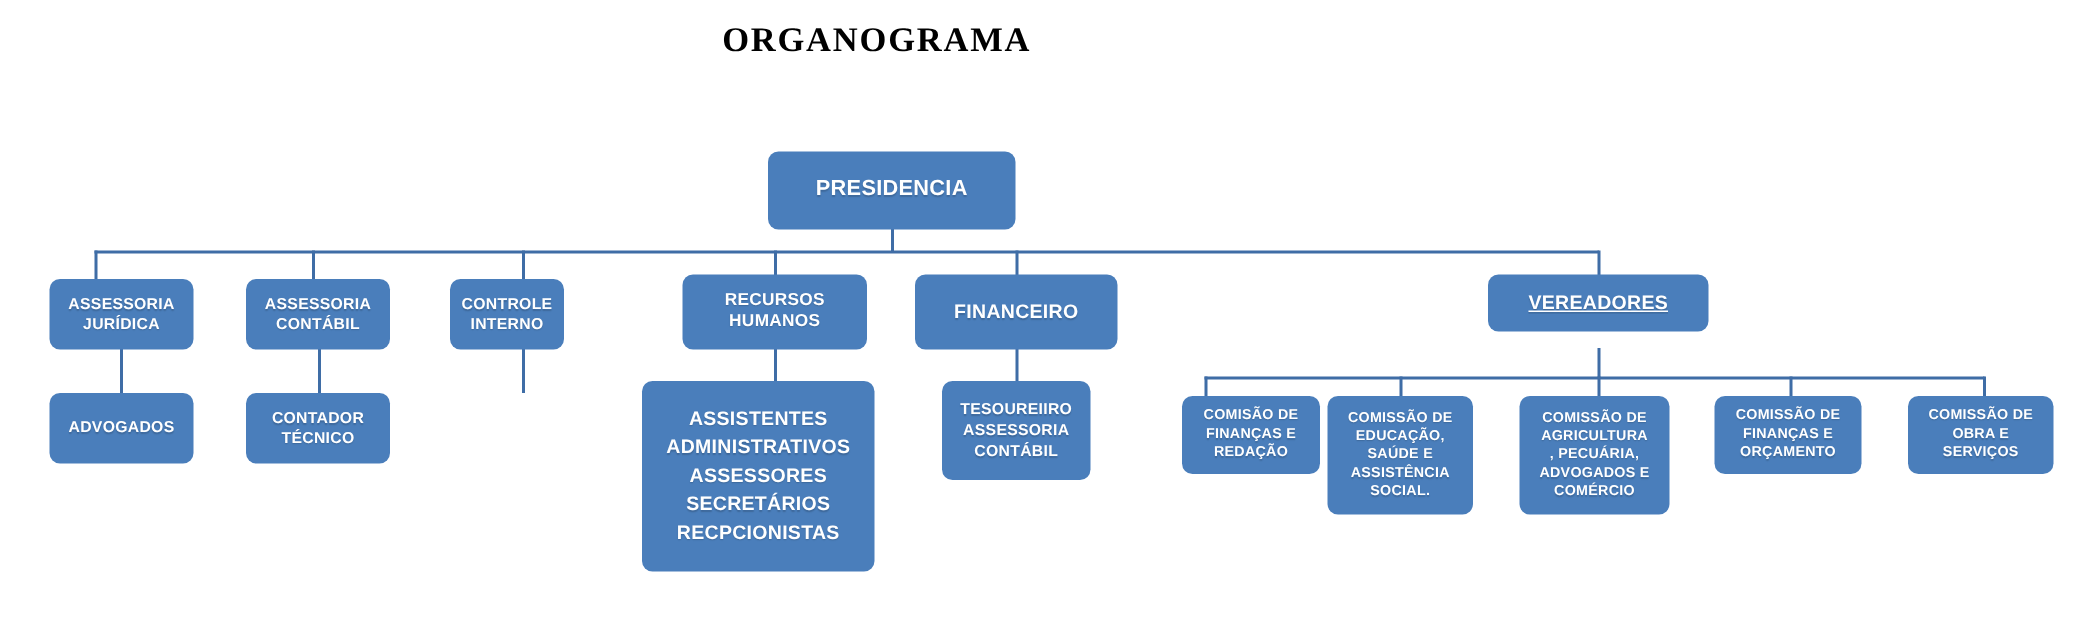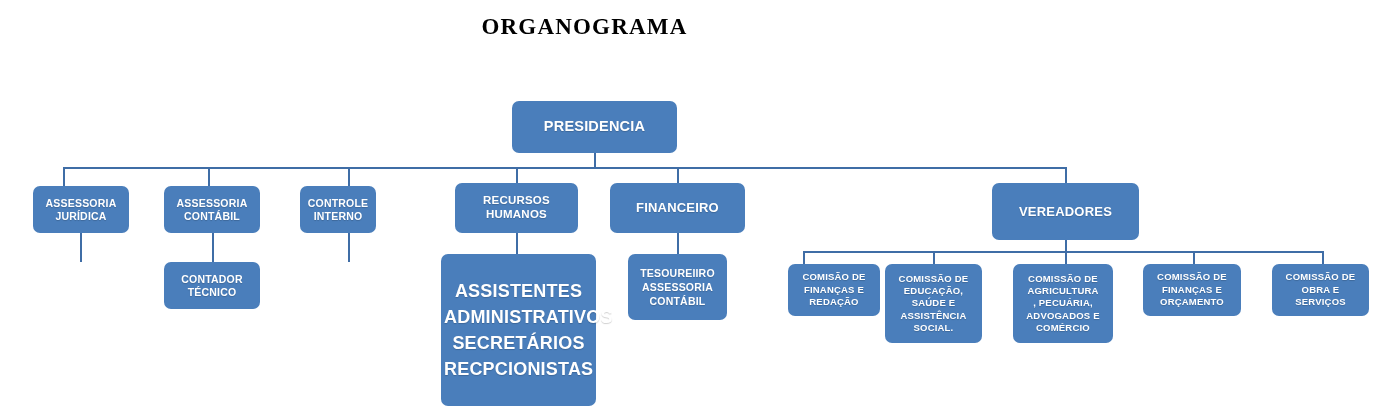--- a/index.html
+++ b/index.html
@@ -118,39 +118,45 @@
       <span class="ln">HUMANOS</span>
     </span>
   </div>
 
   <div class="node" style="left:610px; top:183px; width:135px; height:50px; font-size:13px;">
     <span class="lines">
       <span class="ln">FINANCEIRO</span>
     </span>
   </div>
 
-  <div class="node" style="left:992px; top:183px; width:147px; height:57px; font-size:13px;">
+  <div class="node" style="left:992px; top:183px; width:147px; height:38px; font-size:13px;text-decoration:underline;">
     <span class="lines">
       <span class="ln">VEREADORES</span>
     </span>
   </div>
 
+  <div class="node" style="left:33px; top:262px; width:96px; height:47px; font-size:10.5px;">
+    <span class="lines">
+      <span class="ln">ADVOGADOS</span>
+    </span>
+  </div>
 
   <div class="node" style="left:164px; top:262px; width:96px; height:47px; font-size:10.5px;">
     <span class="lines">
       <span class="ln">CONTADOR</span>
       <span class="ln">TÉCNICO</span>
     </span>
   </div>
 
 
-  <div class="node" style="left:441px; top:254px; width:155px; height:152px; font-size:18px; line-height:1.45;">
+  <div class="node" style="left:428px; top:254px; width:155px; height:127px; font-size:13px; line-height:1.45;">
     <span class="lines">
       <span class="ln">ASSISTENTES</span>
       <span class="ln">ADMINISTRATIVOS</span>
+      <span class="ln">ASSESSORES</span>
       <span class="ln">SECRETÁRIOS</span>
       <span class="ln">RECPCIONISTAS</span>
     </span>
   </div>
 
   <div class="node" style="left:628px; top:254px; width:99px; height:66px; font-size:10.5px; line-height:1.35;">
     <span class="lines">
       <span class="ln">TESOUREIIRO</span>
       <span class="ln">ASSESSORIA</span>
       <span class="ln">CONTÁBIL</span>

